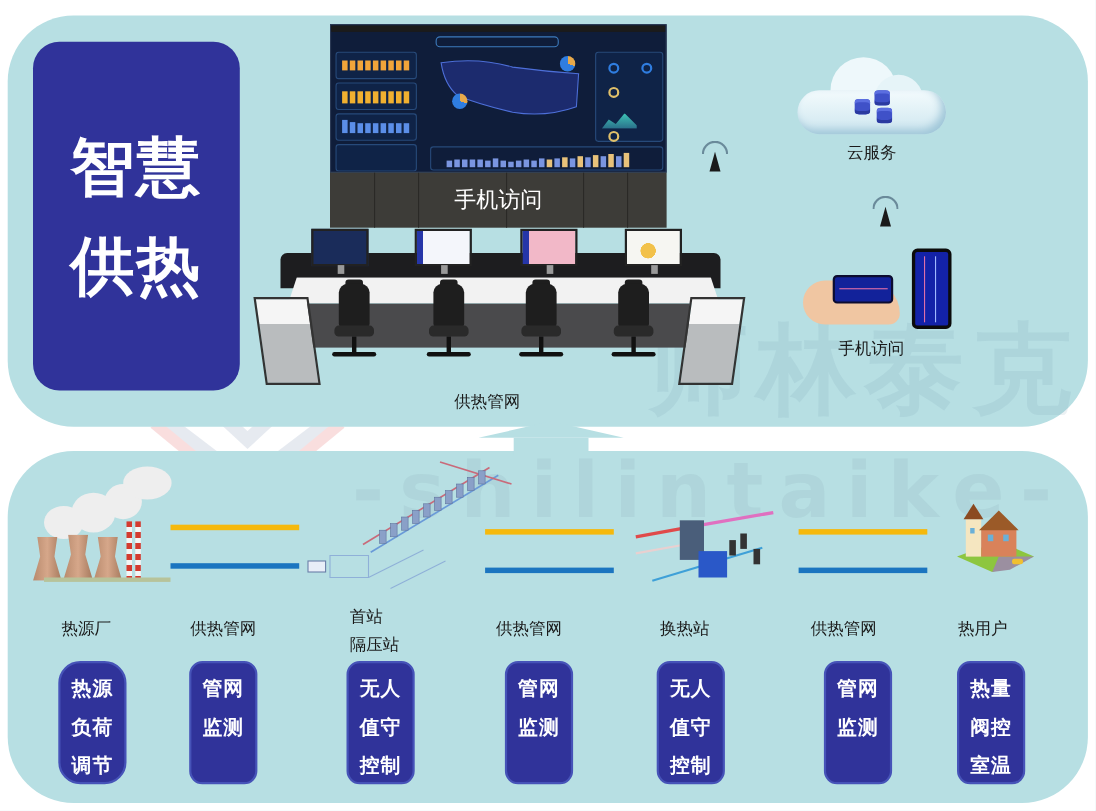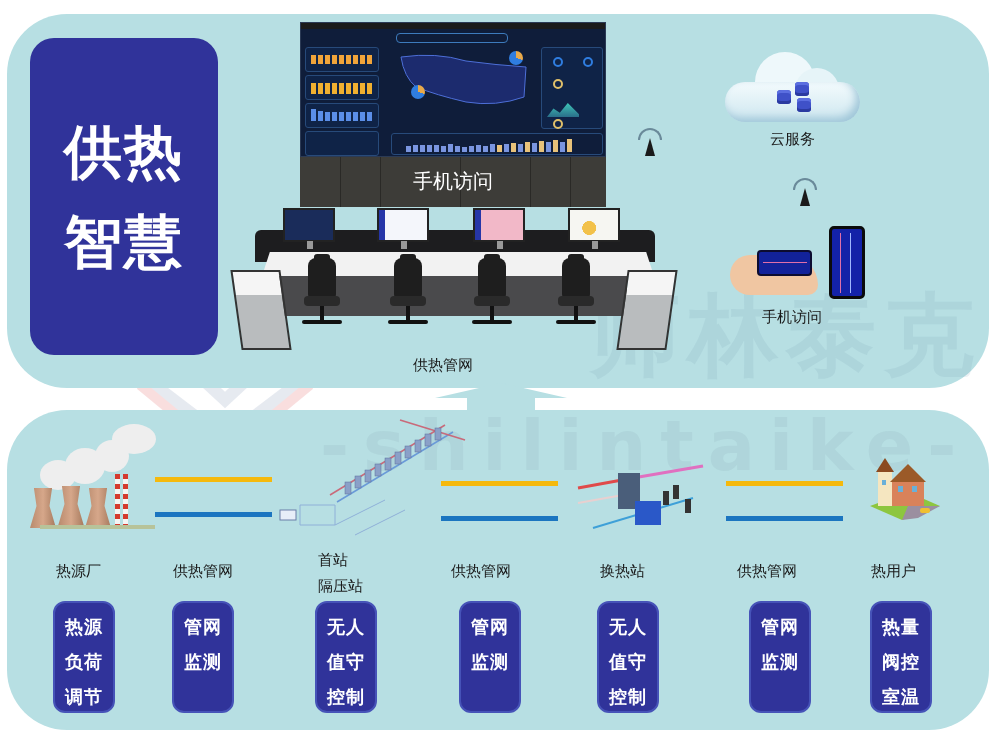--- a/index.html
+++ b/index.html
@@ -109,22 +109,22 @@
 <div class="panel panel-top"></div>
 <div class="panel panel-bottom"></div>
 
 <div class="wm-cn">师林泰克</div>
 <div class="wm-text">-shilintaike-</div>
 
 <div class="arrow-head"></div>
 <div class="arrow-body"></div>
 
 <div class="title-card">
+  <span>智慧</span>
   <span>供热</span>
-  <span>智慧</span>
 </div>
 
 <div class="big-screen">
   <div class="bs-bar"></div>
   <div class="bs-title"></div>
   <div class="bs-col" style="left:4px;top:24px;width:74px;height:25px;"></div>
   <div class="bs-bars" style="left:10px;top:32px;">
     <i style="height:9px;background:#f0a43a"></i>
       <i style="height:9px;background:#f0a43a"></i>
       <i style="height:9px;background:#f0a43a"></i>
@@ -352,21 +352,21 @@
 
 <div class="label" style="left:56px;top:562px;">热源厂</div>
 <div class="label" style="left:173px;top:562px;">供热管网</div>
 <div class="label" style="left:318px;top:551px;">首站</div>
 <div class="label" style="left:318px;top:577px;">隔压站</div>
 <div class="label" style="left:451px;top:562px;">供热管网</div>
 <div class="label" style="left:600px;top:562px;">换热站</div>
 <div class="label" style="left:737px;top:562px;">供热管网</div>
 <div class="label" style="left:871px;top:562px;">热用户</div>
 
-<div class="card" style="left:53px;">
+<div class="card" style="left:53px;border-radius:20px;">
   <span>热源</span>
   <span>负荷</span>
   <span>调节</span>
 </div>
 <div class="card" style="left:172px;">
   <span>管网</span>
   <span>监测</span>
 </div>
 <div class="card" style="left:315px;">
   <span>无人</span>

